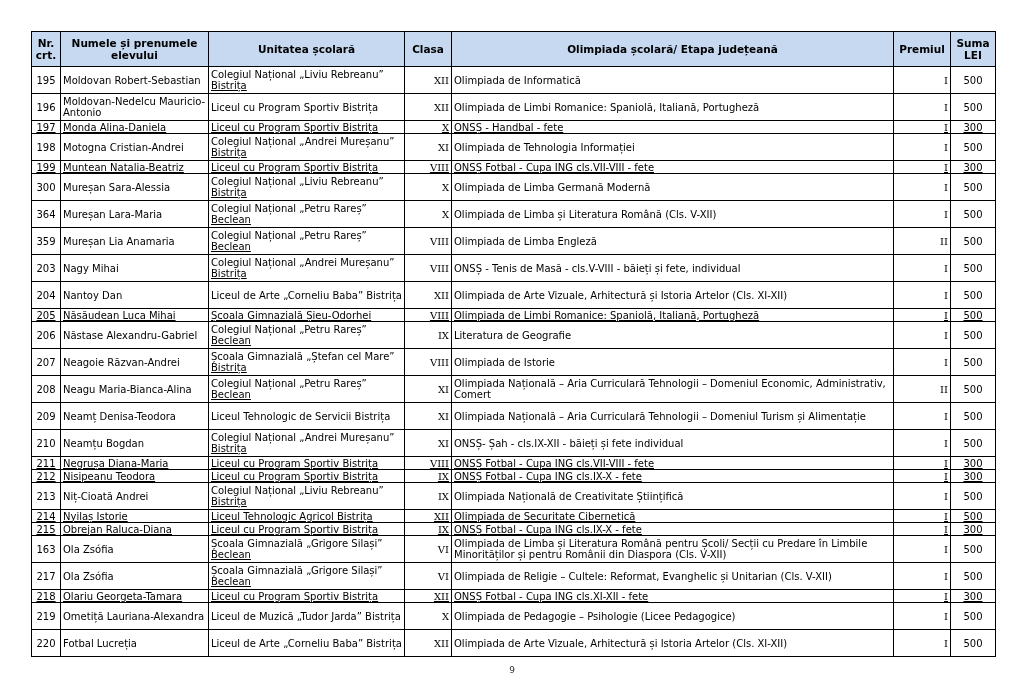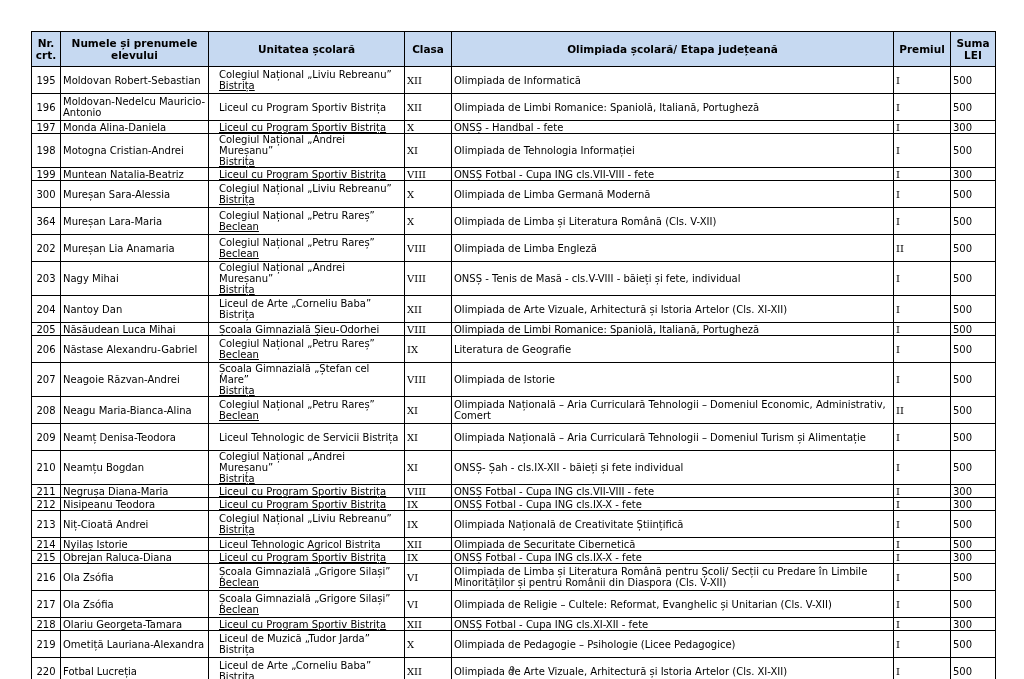--- a/index.html
+++ b/index.html
@@ -20,27 +20,27 @@
   }
   table.main th {
     background: #c6d9f1;
     font-weight: bold;
     text-align: center;
     font-size: 10.5px;
     line-height: 12px;
     height: 34px;
   }
   td.nr { text-align: center; padding-right: 3px; }
-  td.cls, td.prem { text-align: left; font-family: "DejaVu Serif", serif; }
-  td.sum { text-align: left; padding-right: 8px; }
+  td.cls, td.prem { text-align: right; font-family: "DejaVu Serif", serif; }
+  td.sum { text-align: center; padding-right: 8px; }
   td.name, td.unit, td.olimp { text-align: left; }
   tr.tall td { height: 26px; }
   tr.short td { height: 12px; line-height: 11px; }
-  tr.short td.ul span, tr.tall td.ul span { }
-  .unit-line2 { display: block; margin-left: 8px; }
+  tr.short td.ul span, tr.tall td.ul span { text-decoration: underline; }
+  .unit-line2 { display: block; }
   .page-num { position: absolute; left: 0; width: 1024px; top: 665px;
               text-align: center; font-size: 9px; color: #333; }
 </style>
 </head>
 <body>
 
 <table class="main">
   <colgroup>
     <col style="width:29px">
     <col style="width:148px">
@@ -137,21 +137,21 @@
         <td class="unit">
           <span class="unit-line2" style="text-decoration: none;">Colegiul Național „Petru Rareș”</span>
           <span class="unit-line2" style="text-decoration: underline;">Beclean</span>
         </td>
         <td class="cls"><span>X</span></td>
         <td class="olimp"><span>Olimpiada de Limba și Literatura Română (Cls. V-XII)</span></td>
         <td class="prem"><span>I</span></td>
         <td class="sum"><span>500</span></td>
       </tr>
       <tr class="tall">
-        <td class="nr"><span>202</span></td>
+        <td class="nr"><span>359</span></td>
         <td class="name"><span>Mureșan Lia Anamaria</span></td>
         <td class="unit">
           <span class="unit-line2" style="text-decoration: none;">Colegiul Național „Petru Rareș”</span>
           <span class="unit-line2" style="text-decoration: underline;">Beclean</span>
         </td>
         <td class="cls"><span>VIII</span></td>
         <td class="olimp"><span>Olimpiada de Limba Engleză</span></td>
         <td class="prem"><span>II</span></td>
         <td class="sum"><span>500</span></td>
       </tr>
@@ -298,21 +298,21 @@
         <td class="name ul"><span>Obrejan Raluca-Diana</span></td>
         <td class="unit ul">
           <span class="unit-line2" style="text-decoration: underline;">Liceul cu Program Sportiv Bistrița</span>
         </td>
         <td class="cls ul"><span>IX</span></td>
         <td class="olimp ul"><span>ONSȘ Fotbal - Cupa ING cls.IX-X - fete</span></td>
         <td class="prem ul"><span>I</span></td>
         <td class="sum ul"><span>300</span></td>
       </tr>
       <tr class="tall">
-        <td class="nr"><span>216</span></td>
+        <td class="nr"><span>163</span></td>
         <td class="name"><span>Ola Zsófia</span></td>
         <td class="unit">
           <span class="unit-line2" style="text-decoration: none;">Școala Gimnazială „Grigore Silași”</span>
           <span class="unit-line2" style="text-decoration: underline;">Beclean</span>
         </td>
         <td class="cls"><span>VI</span></td>
         <td class="olimp"><span>Olimpiada de Limba și Literatura Română pentru Școli/ Secții cu Predare în Limbile Minorităților și pentru Românii din Diaspora (Cls. V-XII)</span></td>
         <td class="prem"><span>I</span></td>
         <td class="sum"><span>500</span></td>
       </tr>

